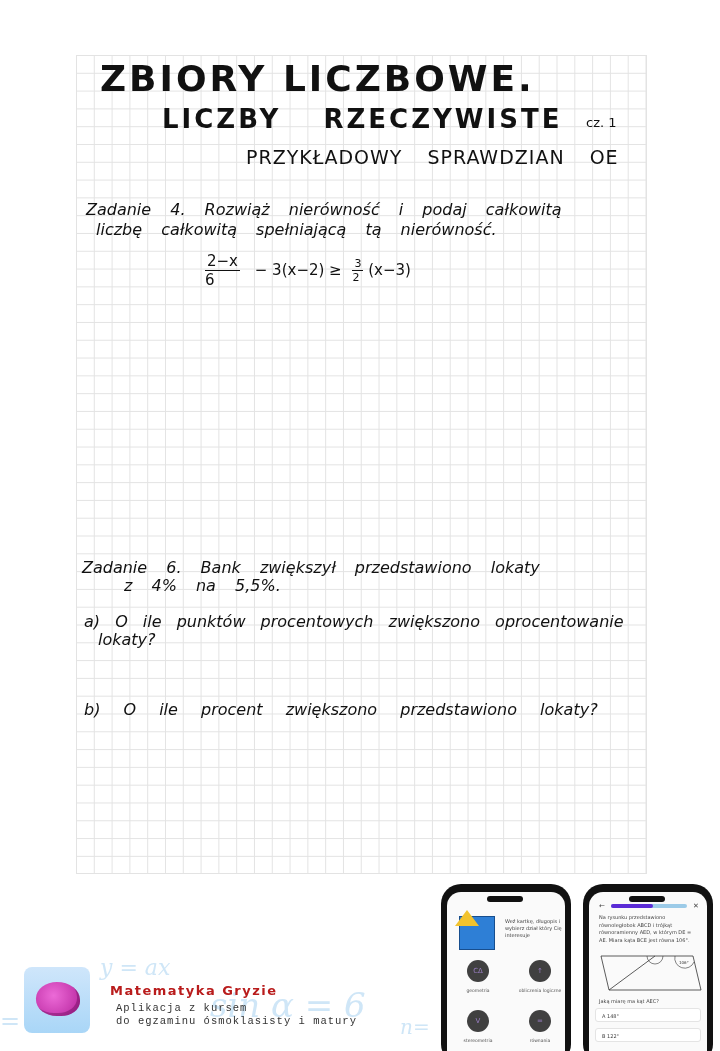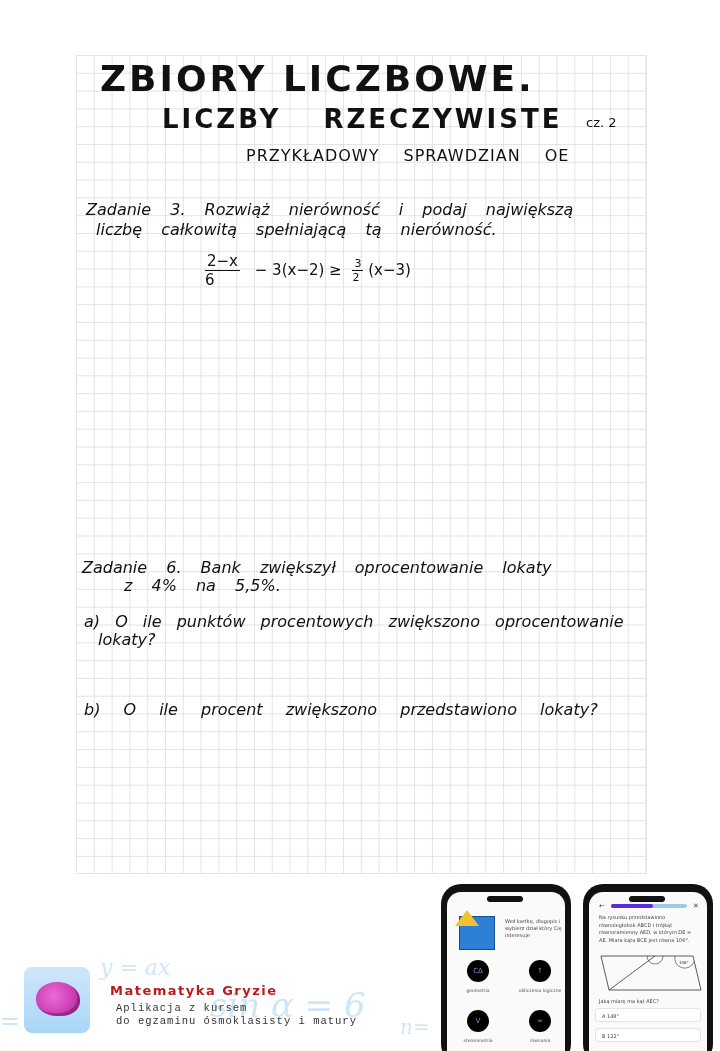--- a/index.html
+++ b/index.html
@@ -8,76 +8,76 @@
     background-color:#fff;
     background-image:
       linear-gradient(to right,#e3e3e3 1px,transparent 1px),
       linear-gradient(to bottom,#e3e3e3 1px,transparent 1px);
     background-size:17.8px 17.8px;
     border-right:1px solid #e3e3e3;border-bottom:1px solid #e3e3e3;}
   .hand{position:absolute;color:#111;font-family:"DejaVu Sans",sans-serif;white-space:nowrap;}
   .t1{left:100px;top:58px;font-size:36px;font-weight:bold;letter-spacing:3px;}
   .t2{left:162px;top:104px;font-size:26px;font-weight:bold;letter-spacing:3px;word-spacing:30px;}
   .part{left:586px;top:115px;font-size:13px;}
-  .sub{left:246px;top:146px;font-size:16px;letter-spacing:1px;word-spacing:18px;}
+  .sub{left:246px;top:146px;font-size:19px;letter-spacing:1px;word-spacing:18px;}
   .task{font-size:16px;font-style:italic;word-spacing:14px;}
   .math{font-size:15px;}
   .frac{display:inline-block;text-align:left;vertical-align:middle;}
   .frac .num{display:block;border-bottom:1.5px solid #111;padding:0 2px;}
   .frac .den{display:block;}
   .brand-bg{position:absolute;left:0;top:955px;width:664px;height:96px;}
   .doodle{position:absolute;color:#cfe6f7;font-family:"DejaVu Serif",serif;font-style:italic;}
   .logo{position:absolute;left:24px;top:967px;width:66px;height:66px;border-radius:8px;
     background:linear-gradient(180deg,#cfe6fb,#a9d6f7);}
   .brain{position:absolute;left:36px;top:982px;width:44px;height:34px;border-radius:50% 55% 45% 50%;
     background:radial-gradient(circle at 40% 40%,#ec6ad7,#b4219a);box-shadow:inset -3px -3px 0 rgba(80,0,70,.35);}
   .brand-name{position:absolute;left:110px;top:983px;font-size:13px;font-weight:bold;letter-spacing:1.5px;color:#b91c1c;font-family:"DejaVu Sans",sans-serif;}
   .brand-line{position:absolute;left:116px;font-size:10.5px;letter-spacing:1px;color:#333;font-family:Liberation Mono, monospace;}
   .phone{position:absolute;top:884px;width:130px;height:180px;background:#111;border-radius:20px;}
   .screen{position:absolute;left:6px;top:8px;right:6px;bottom:0;background:#fafafa;border-radius:14px 14px 0 0;overflow:hidden;}
   .notch{position:absolute;left:40px;top:4px;width:36px;height:6px;background:#111;border-radius:3px;}
   .tiny{font-size:5px;color:#444;position:absolute;font-family:"DejaVu Sans",sans-serif;}
-  .cat{position:absolute;width:22px;height:22px;border-radius:50%;background:#000000;color:#9a7fc4;font-size:7px;text-align:center;line-height:22px;}
+  .cat{position:absolute;width:22px;height:22px;border-radius:50%;background:#404040;color:#9a7fc4;font-size:7px;text-align:center;line-height:22px;}
   .catlabel{position:absolute;font-size:4.5px;color:#555;width:60px;text-align:center;}
   .prog{position:absolute;left:22px;top:12px;width:76px;height:4px;border-radius:2px;background:#9ccbe8;}
   .prog i{display:block;width:55%;height:100%;border-radius:2px;background:#5b2bd6;}
   .ans{position:absolute;left:6px;width:106px;height:14px;border:1px solid #e4e4e4;border-radius:3px;background:#fff;font-size:5px;line-height:14px;padding-left:6px;box-sizing:border-box;color:#444;}
 </style>
 </head>
 <body>
 
 <div class="sheet"></div>
 
 <div class="hand t1">ZBIORY LICZBOWE.</div>
 <div class="hand t2">LICZBY RZECZYWISTE</div>
-<div class="hand part">cz. 2</div>
+<div class="hand part">cz. 1</div>
 <div class="hand sub">PRZYKŁADOWY SPRAWDZIAN OE</div>
 
 <div class="hand task" style="left:86px;top:200px;">
-  <span>Zadanie 3.</span>
-  <span>Rozwiąż nierówność i podaj największą</span>
+  <span>Zadanie 4.</span>
+  <span>Rozwiąż nierówność i podaj całkowitą</span>
 </div>
 <div class="hand task" style="left:96px;top:220px;">liczbę całkowitą spełniającą tą nierówność.</div>
 
 <div class="hand math" style="left:205px;top:252px;">
   <span class="frac">
     <span class="num">2−x</span>
     <span class="den">6</span>
   </span>
   <span style="margin-left:10px;">− 3(x−2) ≥</span>
   <span class="frac" style="font-size:11px;margin-left:6px;">
     <span class="num">3</span>
     <span class="den">2</span>
   </span>
   <span>(x−3)</span>
 </div>
 
 <div class="hand task" style="left:82px;top:558px;">
   <span>Zadanie 6.</span>
-  <span>Bank zwiększył oprocentowanie lokaty</span>
+  <span>Bank zwiększył przedstawiono lokaty</span>
 </div>
 <div class="hand task" style="left:124px;top:576px;">z 4% na 5,5%.</div>
 <div class="hand task" style="left:84px;top:612px;word-spacing:10px;">a) O ile punktów procentowych zwiększono oprocentowanie</div>
 <div class="hand task" style="left:98px;top:630px;">lokaty?</div>
 <div class="hand task" style="left:84px;top:700px;word-spacing:18px;">b) O ile procent zwiększono przedstawiono lokaty?</div>
 
 <div class="brand-bg">
   <span class="doodle" style="left:100px;top:0px;font-size:22px;">y = ax</span>
   <span class="doodle" style="left:210px;top:30px;font-size:34px;">sin α = 6</span>
   <span class="doodle" style="left:400px;top:60px;font-size:20px;">n=</span>

